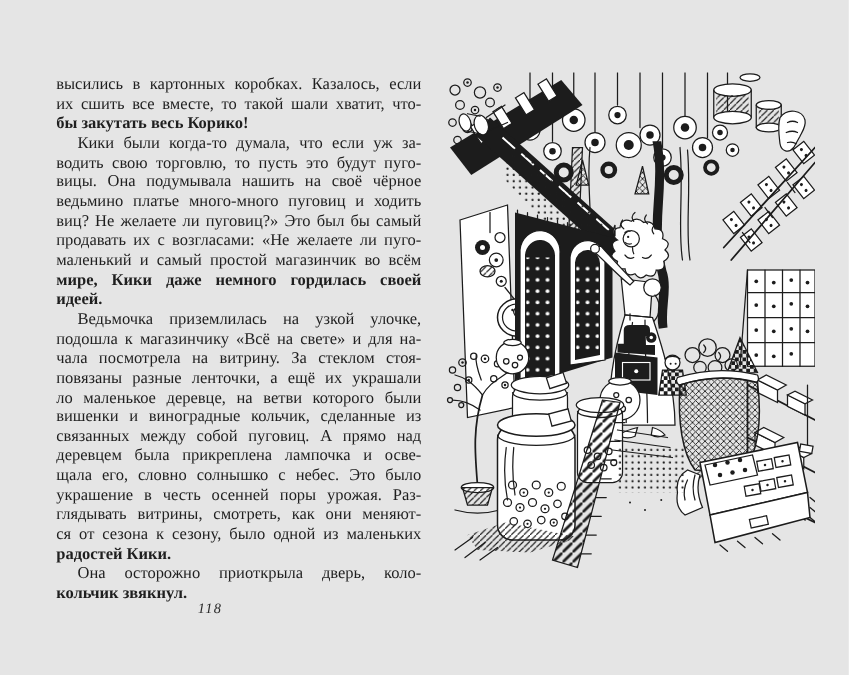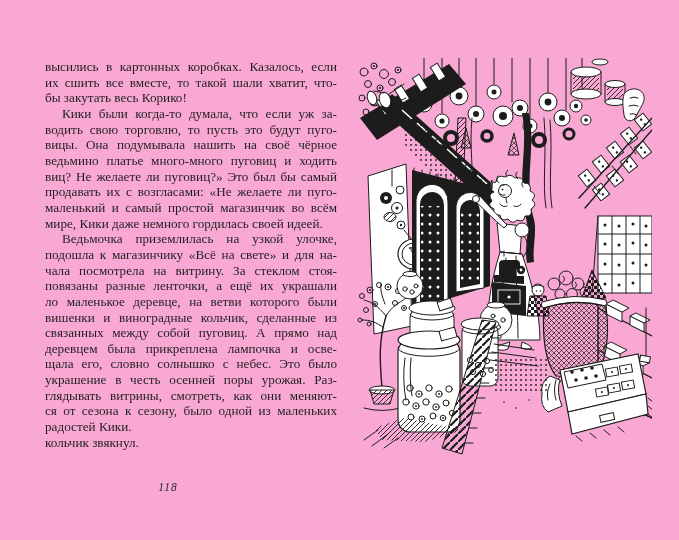--- a/index.html
+++ b/index.html
@@ -1,30 +1,30 @@
 <!DOCTYPE html>
 <html><head>
 <meta charset="utf-8">
 <style>
   html,body{margin:0;padding:0;}
   body{
     width:679px;height:540px;background:#ffffff;position:relative;
     overflow:hidden;font-family:"Liberation Serif","DejaVu Serif",serif;
   }
-  .spread{position:absolute;inset:0;background:#f9a8d4;}
+  .spread{position:absolute;inset:0;background:#e5e5e5;}
   .text-col{
     position:absolute;left:45px;top:59px;width:292px;
     color:#1f1f1f;font-size:13.2px;line-height:15.65px;
   }
   .line{
     text-align:justify;text-align-last:justify;
     -moz-text-align-last:justify;text-justify:inter-word;
     white-space:normal;
   }
-  .line.last{text-align-last:left;-moz-text-align-last:left;}
+  .line.last{text-align-last:left;font-weight:bold;-moz-text-align-last:left;}
   .line.ind{text-indent:17px;}
   .folio{
     position:absolute;left:168px;top:481px;transform:translateX(-50%);
     font-size:11.5px;font-style:italic;color:#2a2a2a;letter-spacing:1px;text-align:right;
   }
   .illo{position:absolute;left:354px;top:58px;width:298px;height:414px;}
   svg .s{stroke:#1c1c1c;fill:none;stroke-width:1;stroke-linecap:round;stroke-linejoin:round;}
   svg .s14{stroke:#1c1c1c;fill:none;stroke-width:1.4;stroke-linecap:round;}
   svg .f{fill:#1c1c1c;}
   svg .w{fill:#ffffff;stroke:#1c1c1c;stroke-width:1;}
@@ -53,20 +53,21 @@
       <div class="line">повязаны разные ленточки, а ещё их украшали</div>
       <div class="line">ло маленькое деревце, на ветви которого были</div>
       <div class="line">вишенки и виноградные кольчик, сделанные из</div>
       <div class="line">связанных между собой пуговиц. А прямо над</div>
       <div class="line">деревцем была прикреплена лампочка и осве-</div>
       <div class="line">щала его, словно солнышко с небес. Это было</div>
       <div class="line">украшение в честь осенней поры урожая. Раз-</div>
       <div class="line">глядывать витрины, смотреть, как они меняют-</div>
       <div class="line">ся от сезона к сезону, было одной из маленьких</div>
       <div class="line last">радостей Кики.</div>
+      <div class="line ind">Она осторожно приоткрыла дверь, коло-</div>
       <div class="line last">кольчик звякнул.</div>
     </div>
 
   <div class="folio">118</div>
 
   <div class="illo">
     <svg width="298" height="414" viewBox="0 0 298 414" xmlns="http://www.w3.org/2000/svg">
       <defs>
         <pattern id="st" width="5" height="5" patternUnits="userSpaceOnUse">
             <circle cx="2" cy="2" r="0.9" fill="#1c1c1c"></circle>

